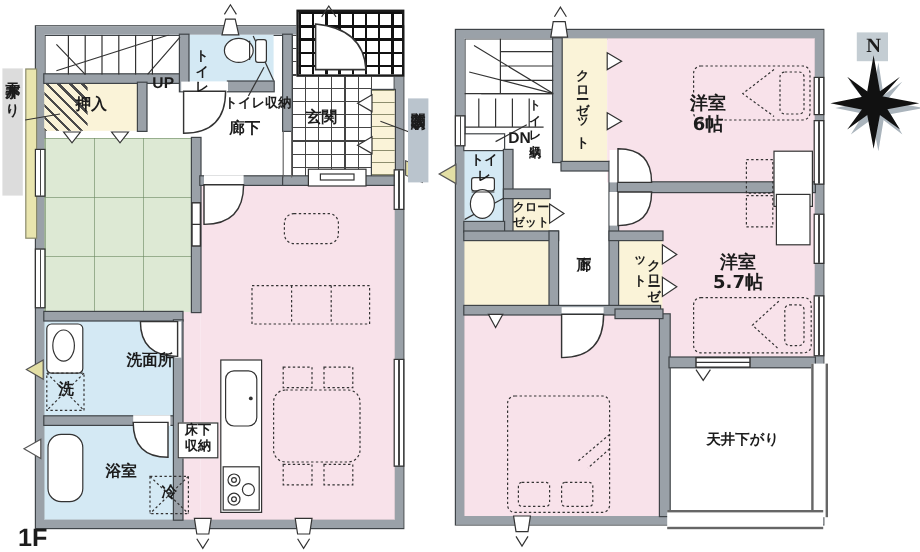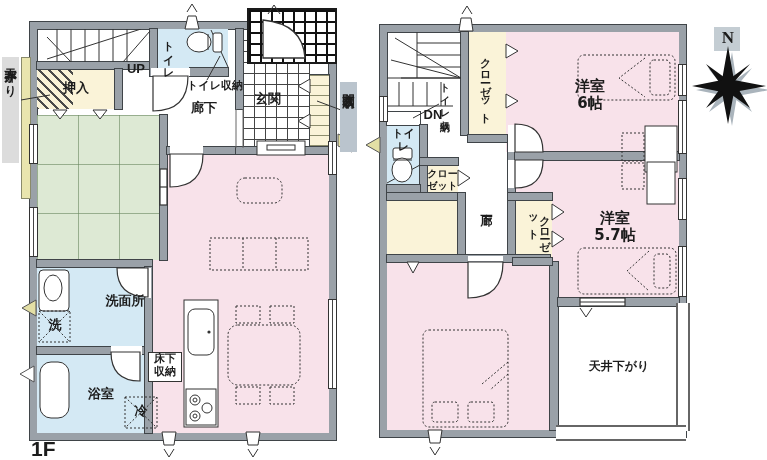--- a/index.html
+++ b/index.html
@@ -157,21 +157,21 @@
     <div class="lbl" style="left:42px;top:358px;width:44px;font-size:13px;">浴室</div>
     <div class="lbl" style="left:111px;top:323px;width:32px;height:28px;font-size:11px;background:#fff;border:1px solid #333;">床下
 収納</div>
     <div class="lbl" style="left:94px;top:375px;width:20px;font-size:13px;">冷</div>
   </div>
 
   <div class="tilebold" style="position:absolute;left:247px;top:8px;width:86px;height:52px;border:2px solid #1a1a1a;z-index:20;"></div>
 
   <div class="vlbl labelbox" style="left:340px;top:82px;height:66px;">玄関収納</div>
 
-  <div class="floorlabel" style="left:31px;top:437px;">1F</div>
+  <div class="floorlabel" style="left:15px;top:437px;">1F</div>
 
   <div class="floor" style="left:380px;top:25px;width:292px;height:398px;">
 
     <div class="room cream" style="left:81px;top:0;width:38px;height:103px;"></div>
     <div class="room pink" style="left:119px;top:0;width:173px;height:120px;"></div>
     <div class="room pink" style="left:128px;top:128px;width:164px;height:138px;"></div>
     <div class="room pink" style="left:0;top:230px;width:163px;height:168px;"></div>
     <div class="room blue" style="left:0;top:93px;width:33px;height:60px;"></div>
     <div class="room" style="left:0;top:80px;width:33px;height:13px;background:#fff;box-shadow:0 0 0 1px #3f4448;"></div>
     <div class="room cream" style="left:40px;top:133px;width:31px;height:28px;"></div>

